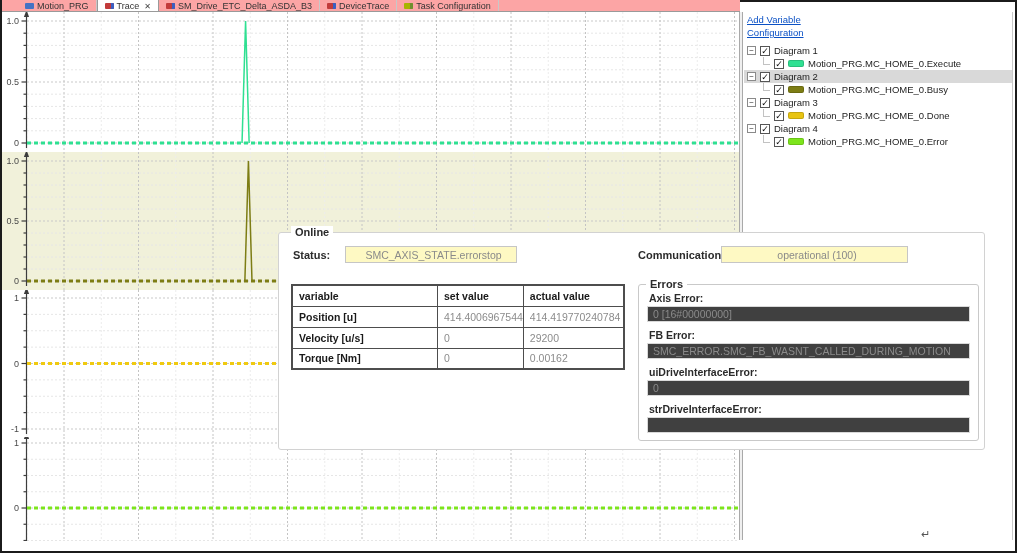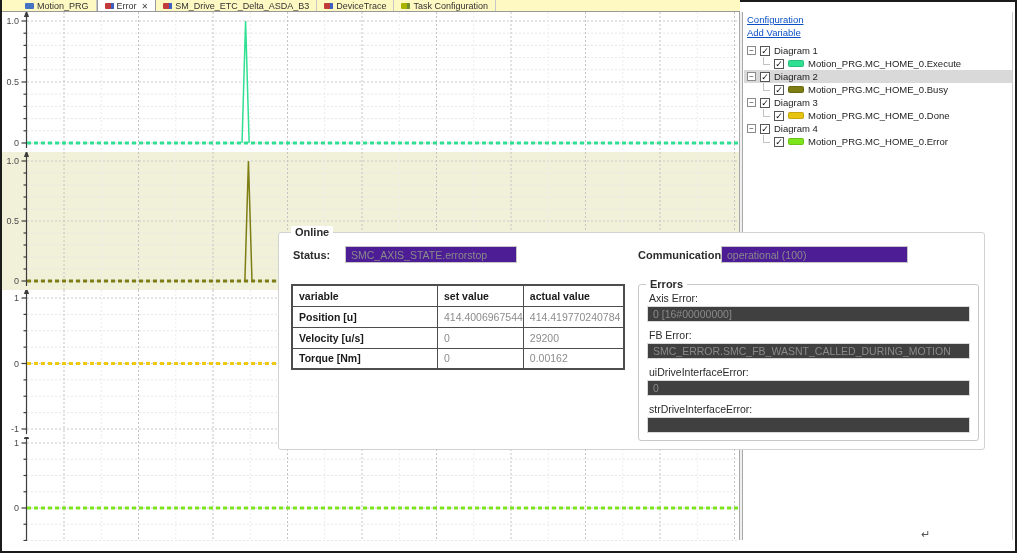--- a/index.html
+++ b/index.html
@@ -6,21 +6,21 @@
   html,body { background:#ffffff; }
   body { font-family:"Liberation Sans", sans-serif; }
   #screen {
     position:relative; width:1017px; height:553px; background:#ffffff;
     overflow:hidden; box-shadow: inset 0 0 0 2px #1b1b1b;
   }
 
   
   #tabbar {
     position:absolute; left:2px; top:0; width:738px; height:12px;
-    background:#fef9c3; border-bottom:1px solid #9a9a9a;
+    background:#fca5a5; border-bottom:1px solid #9a9a9a;
     display:flex; align-items:stretch; padding-left:16px; overflow:hidden;
   }
   .tab {
     display:flex; align-items:center; gap:3px; padding:0 7px;
     font-size:9px; color:#333; white-space:nowrap; border-right:1px solid #c8c8c8;
     margin-top:-2px; padding-top:2px;
   }
   .tab.active {
     background:#ffffff; border:1px solid #9a9a9a; border-bottom:none;
   }
@@ -67,22 +67,22 @@
   #online {
     position:absolute; left:278px; top:232px; width:707px; height:218px;
     background:#ffffff; border:1px solid #d2d2d2; border-radius:3px; z-index:5;
   }
   .gtitle {
     position:absolute; top:-7px; left:12px; background:#ffffff; padding:0 4px;
     font-size:11px; font-weight:bold; color:#2b2b2b;
   }
   .fldlabel { position:absolute; font-size:11px; font-weight:bold; color:#2b2b2b; }
   .fld {
-    position:absolute; height:17px; border:1px solid #c6c6c6; background:#4c1d95;
-    font-size:10.5px; color:#8a8a8a; padding:2px 0 0 5px; white-space:nowrap; overflow:hidden;
+    position:absolute; height:17px; border:1px solid #c6c6c6; background:#fef9c3;
+    font-size:10.5px; color:#8a8a8a; padding:2px 0 0 5px; white-space:nowrap; overflow:hidden;text-align:center;
   }
 
   #vtable {
     position:absolute; left:12px; top:51px; width:334px;
     border-collapse:collapse; font-size:10.5px;
   }
   #vtable td, #vtable th {
     border:1px solid #4d4d4d; height:21px; padding:0 0 0 6px;
     text-align:left; white-space:nowrap; overflow:hidden;
   }
@@ -90,41 +90,41 @@
   #vtable th { font-weight:bold; color:#1a1a1a; }
   #vtable td.varname { font-weight:bold; color:#1a1a1a; }
   #vtable td.val { color:#8c8c8c;margin-left:40px; }
   #vtable col.c0 { width:155px; } #vtable col.c1 { width:78px; } #vtable col.c2 { width:101px; }
 
   #errors {
     position:absolute; left:359px; top:51px; width:341px; height:157px;
     border:1px solid #c9c9c9; border-radius:3px;
   }
   #errors .gtitle { top:-7px; left:7px; }
-  .err-label { font-size:10.5px; font-weight:normal; color:#2b2b2b; margin:7px 0 2px 10px; }
+  .err-label { font-size:10.5px; font-weight:bold; color:#2b2b2b; margin:7px 0 2px 10px; }
   .err-field {
     margin:0 8px; height:16px; border:1px solid #d9d9d9; background:#404040;
     font-size:10.5px; color:#8a8a8a; padding:1px 0 0 5px; white-space:nowrap; overflow:hidden;
   }
 
   #return-glyph { position:absolute; left:921px; top:528px; font-size:11px; color:#555; }
 </style>
 </head>
 <body>
 
 <div id="screen">
 
   <div id="tabbar">
       <div class="tab">
         <span class="tab-icon pou-icon"></span>
         <span>Motion_PRG</span>
       </div>
       <div class="tab active">
         <span class="tab-icon trace-icon"></span>
-        <span>Error</span>
+        <span>Trace</span>
         <span class="tab-close">✕</span>
       </div>
       <div class="tab">
         <span class="tab-icon trace-icon"></span>
         <span>SM_Drive_ETC_Delta_ASDA_B3</span>
       </div>
       <div class="tab">
         <span class="tab-icon trace-icon"></span>
         <span>DeviceTrace</span>
       </div>
@@ -332,22 +332,22 @@
         <line x1="1.5" y1="6" x2="6.5" y2="6" stroke="#3d3d3d" stroke-width="1.2"></line>
         <line x1="7" y1="71" x2="719" y2="71" stroke="#7de51c" stroke-width="3" stroke-dasharray="4 3"></line>
       </svg>
       <div class="ylab" style="top: 1px;">1</div>
       <div class="ylab" style="top: 66px;">0</div>
     </div>
 
   <div id="divider"></div>
 
   <div id="rightpanel">
+    <a>Add Variable</a>
     <a>Configuration</a>
-    <a>Add Variable</a>
     <div id="tree">
         <div class="trow">
           <span class="expander">−</span>
           <span class="cbx">✓</span>
           <span class="tlabel">Diagram 1</span>
         </div>
         <div class="trow child">
           <span class="conn"></span>
           <span class="cbx">✓</span>
           <span class="swatch" style="background: rgb(47, 224, 146);"></span>

